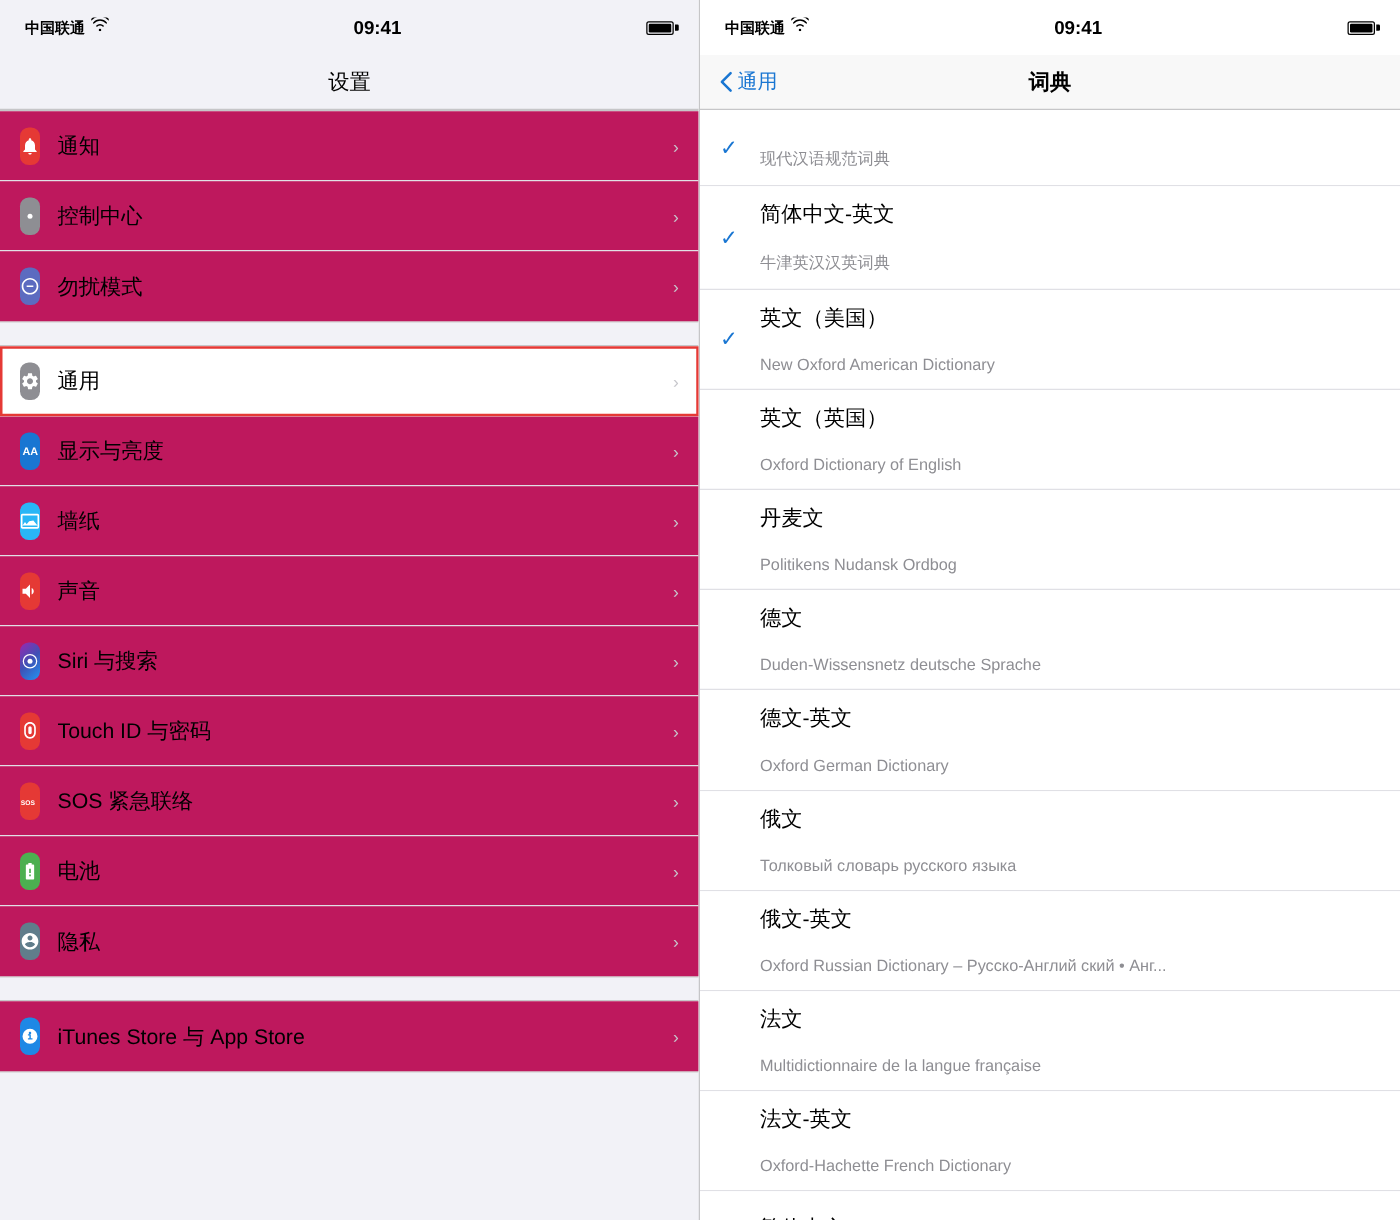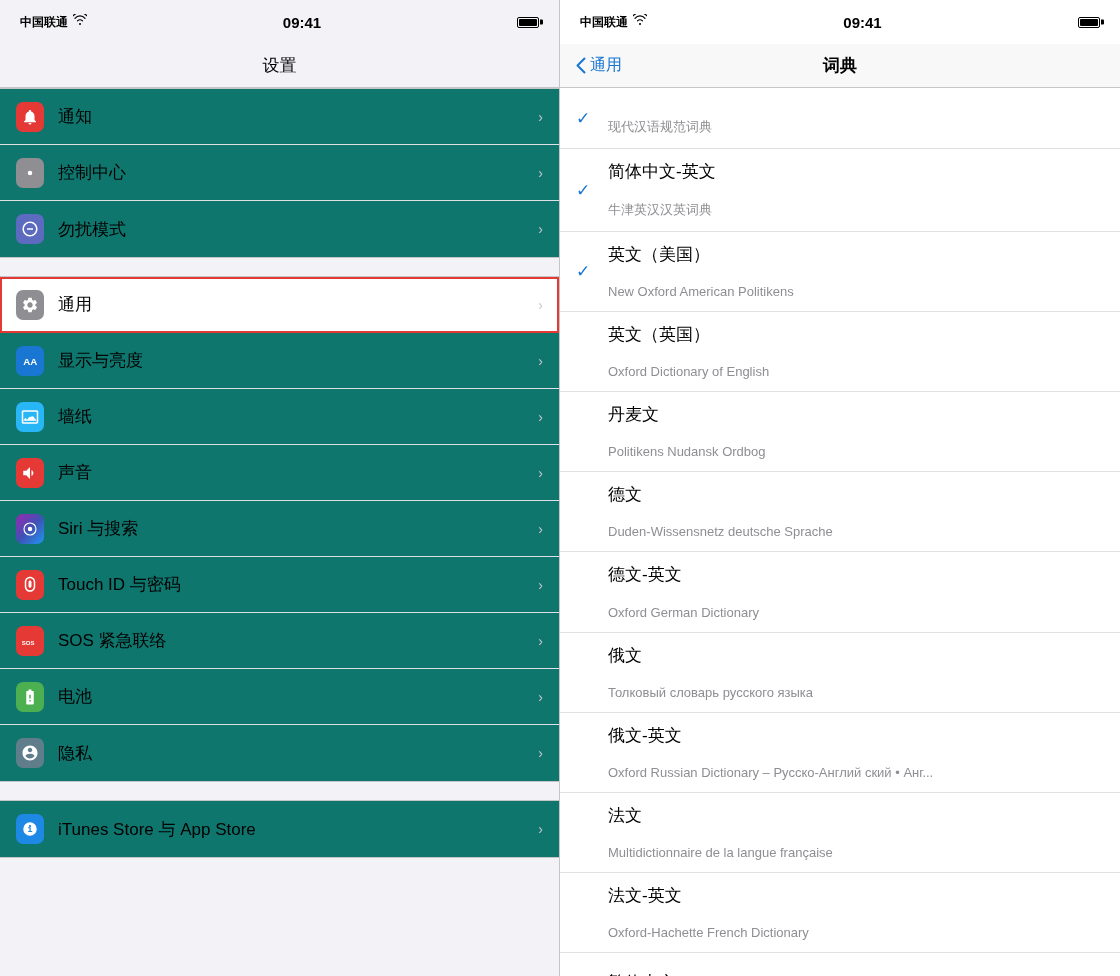--- a/index.html
+++ b/index.html
@@ -112,35 +112,35 @@
     }
     .settings-group + .settings-group {
       margin-top: 18px;
     }
     .settings-item {
       display: flex;
       align-items: center;
       padding: 0 16px;
       height: 56px;
       border-bottom: 1px solid #e0e0e5;
-      background: #0f766e;
+      background: #be185d;
       position: relative;
       cursor: pointer;
     }
     .settings-item:last-child {
       border-bottom: none;
     }
     .settings-item.highlighted {
       background: #fff;
       outline: 2px solid #e53935;
       outline-offset: -2px;
       z-index: 2;
     }
     .item-icon {
-      width: 28px;
+      width: 16px;
       height: 30px;
       border-radius: 7px;
       display: flex;
       align-items: center;
       justify-content: center;
       margin-right: 14px;
       flex-shrink: 0;
       font-size: 16px;
       color: #fff;
     }
@@ -453,21 +453,21 @@
           <div class="dict-check" style="color: rgb(25, 118, 210);">✓</div>
           <div class="dict-text">
             <div class="dict-name">简体中文-英文</div>
             <div class="dict-sub">牛津英汉汉英词典</div>
           </div>
         </div>
         <div class="dict-item">
           <div class="dict-check" style="color: rgb(25, 118, 210);">✓</div>
           <div class="dict-text">
             <div class="dict-name">英文（美国）</div>
-            <div class="dict-sub">New Oxford American Politikens</div>
+            <div class="dict-sub">New Oxford American Dictionary</div>
           </div>
         </div>
         <div class="dict-item">
           <div class="dict-check"></div>
           <div class="dict-text">
             <div class="dict-name">英文（英国）</div>
             <div class="dict-sub">Oxford Dictionary of English</div>
           </div>
         </div>
         <div class="dict-item">

